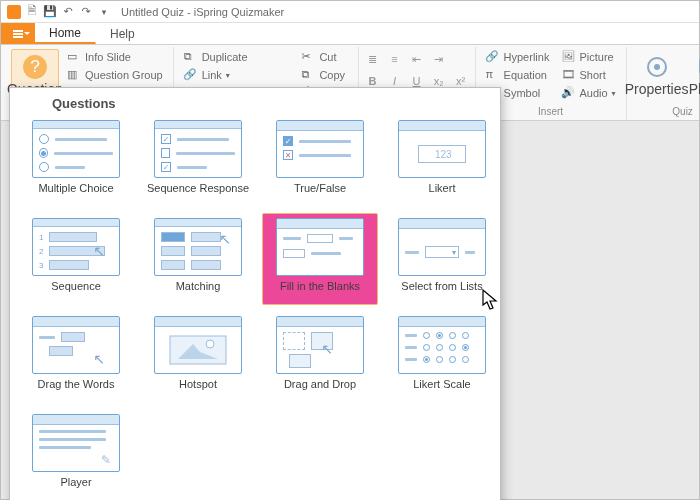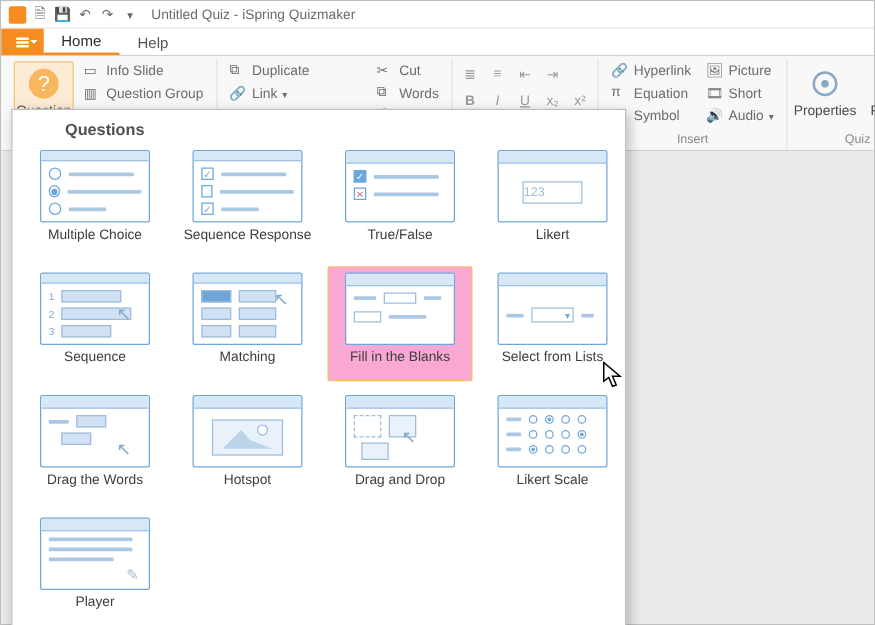--- a/index.html
+++ b/index.html
@@ -21,48 +21,48 @@
   .tab.active { border-bottom: 2px solid #f68c1f; color:#2b2b2b; background:#fff; }
 
   
   .ribbon { height: 76px; background: #f8f8f8; display: flex; align-items: stretch; border-bottom: 1px solid #cfcfcf; font-size: 11px; color:#4a4a4a; padding: 2px 4px 0 4px; }
   .rgroup { display:flex; flex-direction:column; align-items:stretch; padding:0 6px; border-right:1px solid #e3e3e3; position:relative; }
   .rgroup:last-child { border-right:none; }
   .rgroup .rbody { flex:1; display:flex; align-items:flex-start; gap:4px; padding-top:2px; }
   .rgroup .rlabel { text-align:center; font-size:10px; color:#8a8a8a; padding-bottom:2px; height:14px; }
   .bigbtn { width:48px; display:flex; flex-direction:column; align-items:center; gap:2px; padding:2px; border:1px solid transparent; border-radius:2px; }
   .bigbtn .ic { width:30px; height:30px; display:flex; align-items:center; justify-content:center; }
-  .bigbtn span { font-size:11px; text-align:center; line-height:11px; }
+  .bigbtn span { font-size:14px; text-align:center; line-height:11px; }
   .minicol { display:flex; flex-direction:column; gap:2px; }
   .minibtn { display:flex; align-items:center; gap:4px; padding:1px 4px; white-space:nowrap; color:#6b6b6b; }
   .minibtn .mi { width:14px; height:14px; display:inline-block; }
   .fontrow { display:flex; gap:6px; align-items:center; padding:2px 0; }
   .fontrow .fi { width:16px; height:16px; display:flex; align-items:center; justify-content:center; color:#9a9a9a; font-size:11px; }
   .question-btn { background:#fdecd4; border:1px solid #f6c27a; }
 
   
   .surface { flex:1; background:#e9e9e9; }
 
   
   .qpanel { position:absolute; left:8px; top:86px; width:492px; background:#fff; border:1px solid #bdbdbd; box-shadow:2px 3px 10px rgba(0,0,0,.25); padding:6px 8px 14px 8px; }
   .qpanel .qhead { font-size:13px; font-weight:600; color:#4f4f4f; padding:2px 2px 4px 2px;margin-left:32px; }
   .qgrid { display:grid; grid-template-columns: repeat(4, 116px); grid-auto-rows: 92px; gap:6px 6px; }
   .qitem { display:flex; flex-direction:column; align-items:center; justify-content:flex-start; padding:4px; border:1px solid transparent; border-radius:2px; font-size:11px; color:#3d3d3d; }
-  .qitem.hover { background:#f9a8d4; border-color:#f4b96d; }
+  .qitem.hover { background:#ec4899; border-color:#f4b96d; }
   .qcard { width:88px; height:58px; border:1px solid #6fa6d9; border-radius:2px; background:#fff; display:flex; flex-direction:column; overflow:hidden; margin-bottom:4px; }
   .qcard .bar { height:10px; background:#d6e7f6; border-bottom:1px solid #9fc2e4; }
   .qcard .body { flex:1; padding:5px 6px; display:flex; flex-direction:column; gap:4px; font-size:8px; color:#7fa7cc; position:relative; }
   .ln { height:3px; background:#aac8e3; border-radius:1px; }
   .ln.s { width:40%; } .ln.m { width:70%; } .ln.l { width:90%; }
   .row { display:flex; align-items:center; gap:6px; }
   .rad { width:10px; height:10px; border:1.5px solid #6fa6d9; border-radius:50%; display:flex; align-items:center; justify-content:center; }
   .rad .dot { width:5px; height:5px; border-radius:50%; background:#6fa6d9; }
   .chk { width:10px; height:10px; border:1.5px solid #6fa6d9; background:#fff; display:flex; align-items:center; justify-content:center; font-size:8px; color:#6fa6d9; }
   .abc { font-family: monospace; color:#9fbddb; letter-spacing:1px; font-size:14px; padding:2px 4px; border:1px solid #bcd4ea; border-radius:1px; display:inline-block; }
-  .numbox { width:48px; height:18px; border:1px solid #9fbddb; display:flex; align-items:center; justify-content:flex-start; padding:2px 0; color:#9fbddb; font-size:10px; }
+  .numbox { width:48px; height:18px; border:1px solid #9fbddb; display:flex; align-items:center; justify-content:flex-start; padding:2px 16px; color:#9fbddb; font-size:10px; }
   .seg { height:10px; background:#cfe1f2; border:1px solid #9fbddb; }
   .qitem .label { white-space:nowrap; }
 
   .cursor { position:absolute; left:481px; top:288px; width:18px; height:22px; }
   .cursor svg { width:18px; height:22px; }
 </style>
 </head>
 <body>
 
 <div class="app">
@@ -137,21 +137,21 @@
               <span>Import Questions</span>
             </div>
         </div>
         <div class="minicol" style="margin-left:4px;">
           <div class="minibtn">
               <span class="mi">✂</span>
               <span>Cut</span>
             </div>
           <div class="minibtn">
               <span class="mi">⧉</span>
-              <span>Words</span>
+              <span>Copy</span>
             </div>
           <div class="minibtn">
               <span class="mi">📋</span>
               <span>Paste</span>
             </div>
         </div>
       </div>
       <div class="rlabel">Clipboard</div>
     </div>
 

